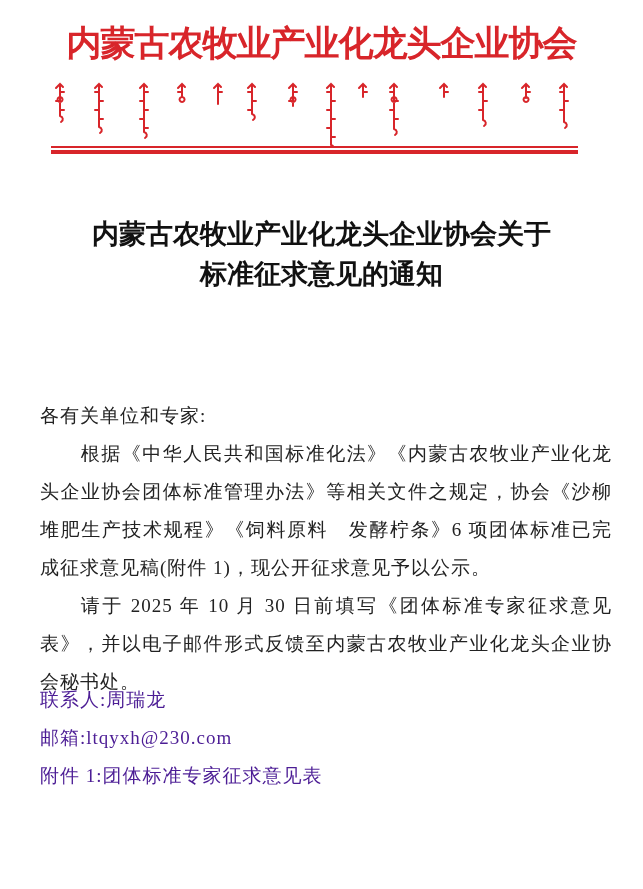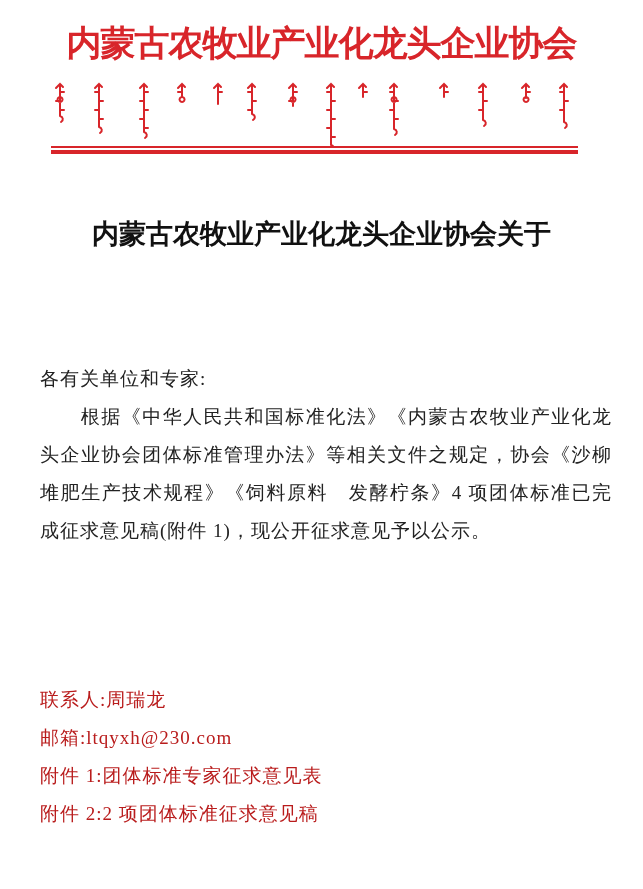--- a/index.html
+++ b/index.html
@@ -58,40 +58,40 @@
     right: 0;
     text-align: center;
     font-size: 27px;
     font-weight: bold;
     line-height: 40px;
     color: #111;
     font-family: "Liberation Serif", serif;
   }
   .body-text {
     position: absolute;
-    top: 360px;
+    top: 397px;
     left: 40px;
     width: 572px;
     font-size: 19px;
     line-height: 38px;
     letter-spacing: 1px;
     text-align: justify;
     color: #222;
   }
   .body-text p { margin: 0; }
   .body-text p.indent { text-indent: 2.15em; }
   .contacts {
     position: absolute;
     top: 681px;
     left: 40px;
     width: 572px;
     font-size: 19px;
     line-height: 38px;
     letter-spacing: 1px;
-    color: #b91c1c;
+    color: #4c1d95;
   }
 </style>
 </head>
 <body>
 
 <div class="page">
 
   <div class="org-name">内蒙古农牧业产业化龙头企业协会</div>
 
   <svg class="mongolian" id="mong-svg" viewBox="0 0 643 66">
@@ -109,27 +109,28 @@
       <path d="M483 4 L483 40 M479 8 L483 4 L486 7 M483 12 h-4 M483 21 h4 M483 30 h-4 M483 40 c3 1 4 4 1 6" fill="none" stroke="#d8252a" stroke-width="2" stroke-linecap="round"></path>
       <path d="M526 4 L526 18 M522 8 L526 4 L529 7 M526 12 h4 M526 17 a2.5 2.5 0 1 0 0.1 0" fill="none" stroke="#d8252a" stroke-width="2" stroke-linecap="round"></path>
       <path d="M564 4 L564 42 M560 8 L564 4 L567 7 M564 12 h-4 M564 21 h4 M564 30 h-4 M564 42 c3 1 4 4 1 6" fill="none" stroke="#d8252a" stroke-width="2" stroke-linecap="round"></path>
     </svg>
 
   <div class="rule-thin"></div>
   <div class="rule-thick"></div>
 
   <div class="doc-title">
     <div>内蒙古农牧业产业化龙头企业协会关于</div>
+    <div>标准征求意见的通知</div>
   </div>
 
   <div class="body-text">
     <p>各有关单位和专家:</p>
-    <p class="indent">根据《中华人民共和国标准化法》《内蒙古农牧业产业化龙头企业协会团体标准管理办法》等相关文件之规定，协会《沙柳堆肥生产技术规程》《饲料原料　发酵柠条》4 项团体标准已完成征求意见稿(附件 1)，现公开征求意见予以公示。</p>
+    <p class="indent">根据《中华人民共和国标准化法》《内蒙古农牧业产业化龙头企业协会团体标准管理办法》等相关文件之规定，协会《沙柳堆肥生产技术规程》《饲料原料　发酵柠条》6 项团体标准已完成征求意见稿(附件 1)，现公开征求意见予以公示。</p>
+    <p class="indent">请于 2025 年 10 月 30 日前填写《团体标准专家征求意见表》，并以电子邮件形式反馈至内蒙古农牧业产业化龙头企业协会秘书处。</p>
   </div>
 
   <div class="contacts">
     <div>联系人:周瑞龙</div>
     <div>邮箱:ltqyxh@230.com</div>
     <div>附件 1:团体标准专家征求意见表</div>
-    <div>附件 2:2 项团体标准征求意见稿</div>
   </div>
 
 </div>
 
 </body></html>

